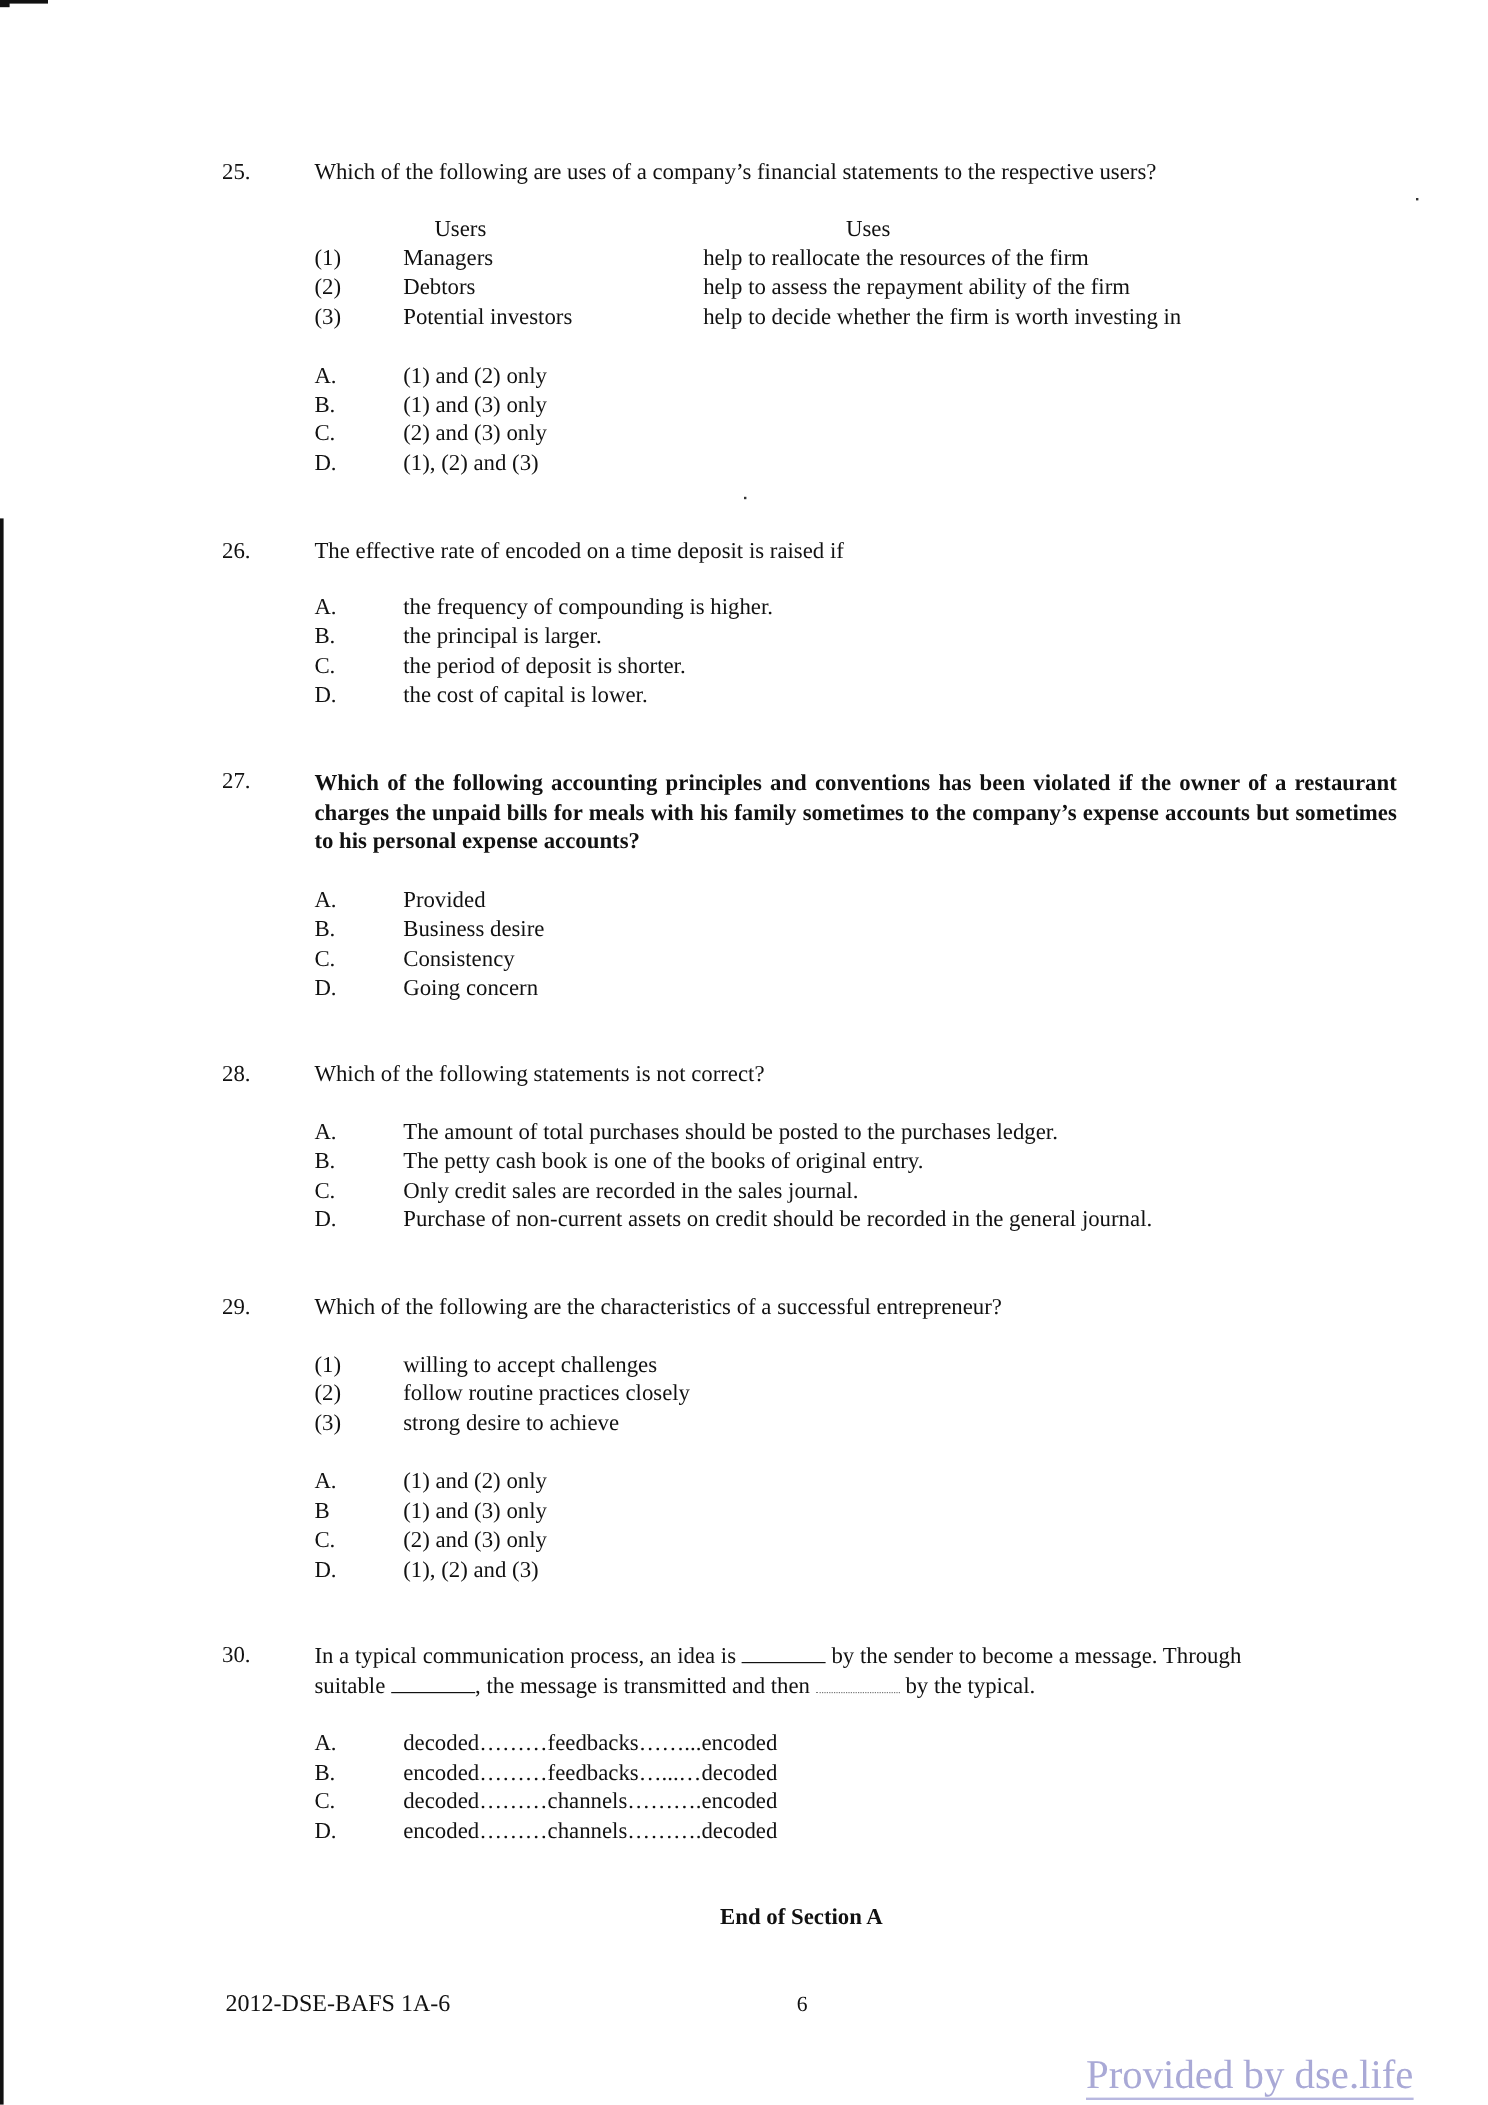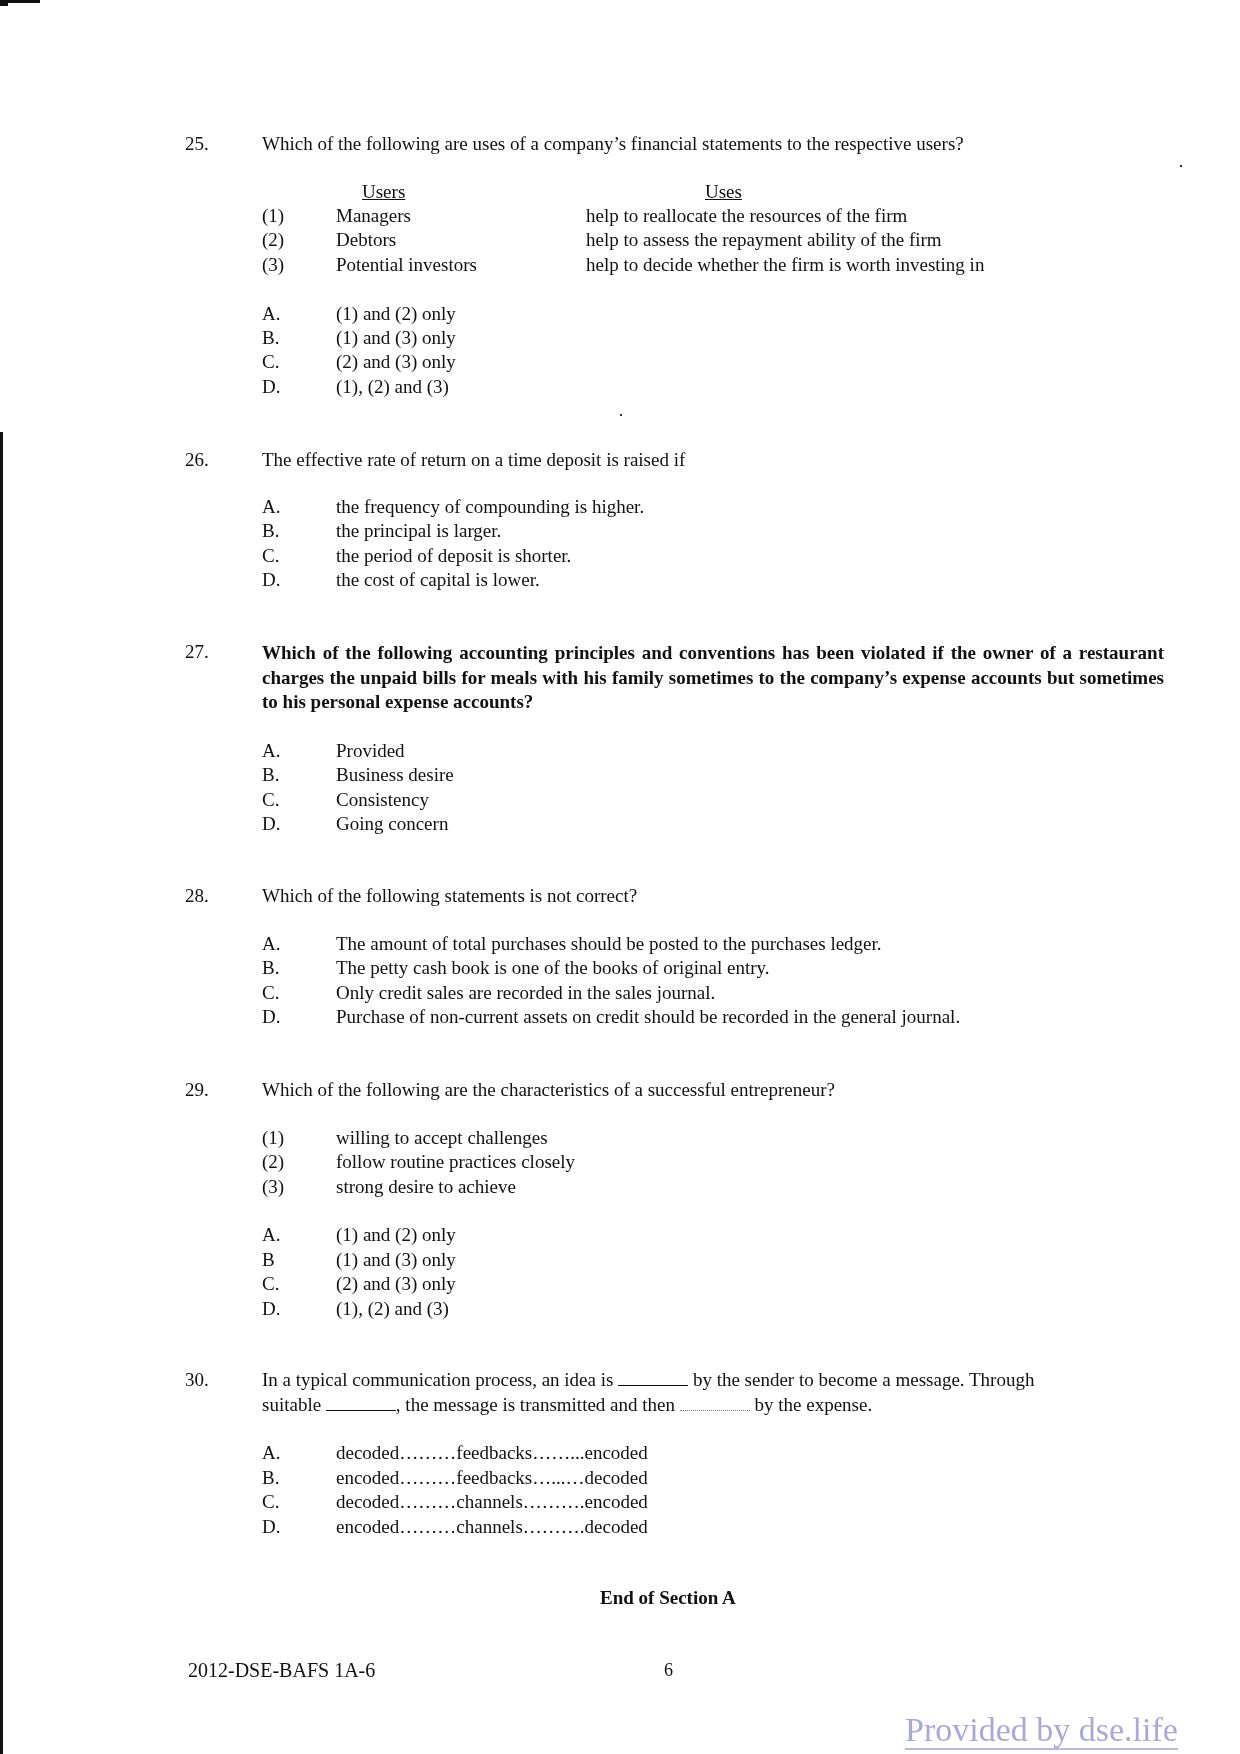--- a/index.html
+++ b/index.html
@@ -8,21 +8,21 @@
     background: #ffffff; color: #111111;
     font-family: "Liberation Serif", "DejaVu Serif", serif;
     font-size: 19px;
   }
   .abs { position: absolute; white-space: nowrap; line-height: 22px; }
   .qnum { left: 185px; }
   .qtext { left: 262px; }
   .wrap { white-space: normal; width: 902px; text-align: justify; text-align-last: left; line-height: 24.5px; font-weight: bold; }
   .letter { left: 262px; }
   .opt { left: 336px; }
-  .ulabel { text-decoration: underline; }
+  .ulabel { }
   .bold { font-weight: bold; }
   .scan-top { position: absolute; left: 0; top: 0; width: 40px; height: 3px; background: #111; }
   .scan-top-blob { position: absolute; left: 0; top: 0; width: 8px; height: 6px; background: #111; }
   .scan-left { position: absolute; left: 0; top: 432px; width: 3px; height: 1322px; background: #111; }
   .speck { position: absolute; width: 2px; height: 2px; background: #333; }
   .watermark {
     position: absolute; left: 905px; top: 1712px;
     font-size: 34px; line-height: 36px; color: #a9a9d6;
     border-bottom: 2px solid #b8b8e0; padding-bottom: 0;
     white-space: nowrap;
@@ -65,21 +65,21 @@
     <div class="abs opt" style="top:327px">(1) and (3) only</div>
     <div class="abs letter" style="top:351px">C.</div>
     <div class="abs opt" style="top:351px">(2) and (3) only</div>
     <div class="abs letter" style="top:376px">D.</div>
     <div class="abs opt" style="top:376px">(1), (2) and (3)</div>
   </div>
 </div>
 
 <div>
   <div class="abs qnum" style="top:449px">26.</div>
-  <div class="abs qtext" style="top:449px">The effective rate of return on a time deposit is raised if</div>
+  <div class="abs qtext" style="top:449px">The effective rate of encoded on a time deposit is raised if</div>
   <div>
     <div class="abs letter" style="top:496px">A.</div>
     <div class="abs opt" style="top:496px">the frequency of compounding is higher.</div>
     <div class="abs letter" style="top:520px">B.</div>
     <div class="abs opt" style="top:520px">the principal is larger.</div>
     <div class="abs letter" style="top:545px">C.</div>
     <div class="abs opt" style="top:545px">the period of deposit is shorter.</div>
     <div class="abs letter" style="top:569px">D.</div>
     <div class="abs opt" style="top:569px">the cost of capital is lower.</div>
   </div>
@@ -142,21 +142,21 @@
   <div class="abs qnum" style="top:1369px">30.</div>
   <div class="abs qtext" style="top:1369px">
     <span>In a typical communication process, an idea is</span>
     <span class="blank"></span>
     <span>by the sender to become a message.  Through</span>
   </div>
   <div class="abs qtext" style="top:1394px">
     <span>suitable</span>
     <span class="blank"></span><span>, the message is transmitted and then</span>
     <span class="blank-faint"></span>
-    <span>by the expense.</span>
+    <span>by the typical.</span>
   </div>
   <div>
     <div class="abs letter" style="top:1442px">A.</div>
     <div class="abs opt" style="top:1442px">decoded………feedbacks……...encoded</div>
     <div class="abs letter" style="top:1467px">B.</div>
     <div class="abs opt" style="top:1467px">encoded………feedbacks…...…decoded</div>
     <div class="abs letter" style="top:1491px">C.</div>
     <div class="abs opt" style="top:1491px">decoded………channels……….encoded</div>
     <div class="abs letter" style="top:1516px">D.</div>
     <div class="abs opt" style="top:1516px">encoded………channels……….decoded</div>

